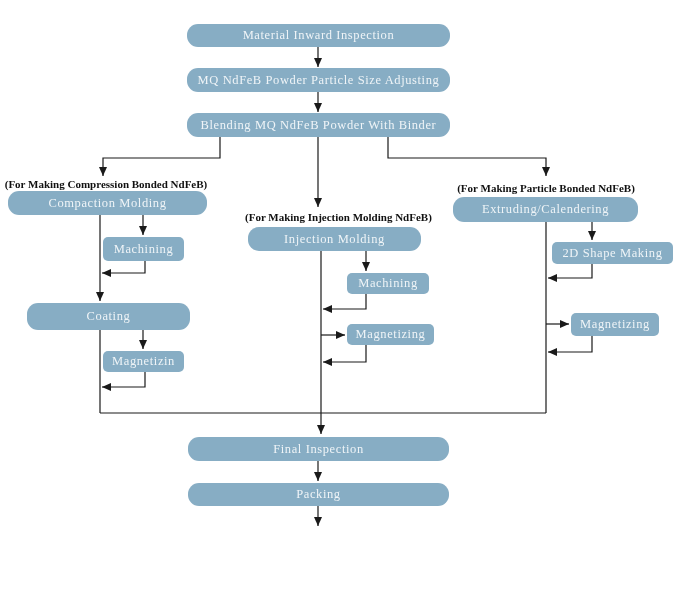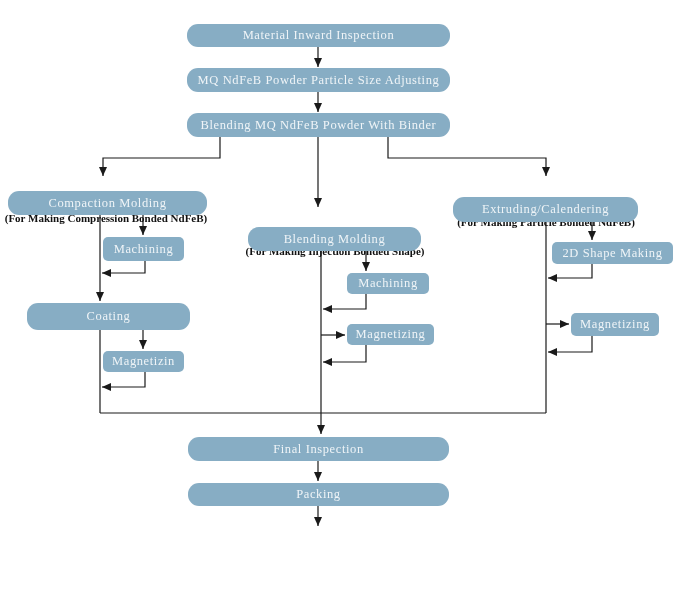--- a/index.html
+++ b/index.html
@@ -19,21 +19,21 @@
     border-radius:11px;
     display:flex; align-items:center; justify-content:center;
     font-size:12.5px; letter-spacing:0.6px;
     white-space:nowrap; text-align:center;
   }
   .node.small { border-radius:5px; }
   .branch-label {
     position:absolute;
     color: var(--label-text, #111111);
     font-weight:bold; font-size:11px; letter-spacing:0px;
-    text-align:center; white-space:nowrap;margin-top:34px;
+    text-align:center; white-space:nowrap;
   }
 </style>
 </head>
 <body>
 
 <div class="stage">
 
   <svg class="connectors" width="681" height="590">
     <defs>
       <marker id="ah" markerUnits="userSpaceOnUse" markerWidth="10" markerHeight="9" refX="9" refY="4" orient="auto">
@@ -75,22 +75,22 @@
   <div class="node" style="left:187px;top:24px;width:263px;height:23px">Material Inward Inspection</div>
   <div class="node" style="left:187px;top:68px;width:263px;height:24px">MQ NdFeB Powder Particle Size Adjusting</div>
   <div class="node" style="left:187px;top:113px;width:263px;height:24px">Blending MQ NdFeB Powder With Binder</div>
 
   <div class="branch-label" style="left:1px;top:178px;width:210px">(For Making Compression Bonded NdFeB)</div>
   <div class="node" style="left:8px;top:191px;width:199px;height:24px">Compaction Molding</div>
   <div class="node small" style="left:103px;top:237px;width:81px;height:24px">Machining</div>
   <div class="node small" style="left:103px;top:351px;width:81px;height:21px">Magnetizin</div>
   <div class="node" style="left:27px;top:303px;width:163px;height:27px">Coating</div>
 
-  <div class="branch-label" style="left:245px;top:211px;width:180px">(For Making Injection Bonded Shape)</div>
-  <div class="node" style="left:248px;top:227px;width:173px;height:24px">Blending Molding</div>
+  <div class="branch-label" style="left:245px;top:211px;width:180px">(For Making Injection Molding NdFeB)</div>
+  <div class="node" style="left:248px;top:227px;width:173px;height:24px">Injection Molding</div>
   <div class="node small" style="left:347px;top:273px;width:82px;height:21px">Machining</div>
   <div class="node small" style="left:347px;top:324px;width:87px;height:21px">Magnetizing</div>
 
   <div class="branch-label" style="left:451px;top:182px;width:190px">(For Making Particle Bonded NdFeB)</div>
   <div class="node" style="left:453px;top:197px;width:185px;height:25px">Extruding/Calendering</div>
   <div class="node small" style="left:552px;top:242px;width:121px;height:22px">2D Shape Making</div>
   <div class="node small" style="left:571px;top:313px;width:88px;height:23px">Magnetizing</div>
 
   <div class="node" style="left:188px;top:437px;width:261px;height:24px">Final Inspection</div>
   <div class="node" style="left:188px;top:483px;width:261px;height:23px">Packing</div>

